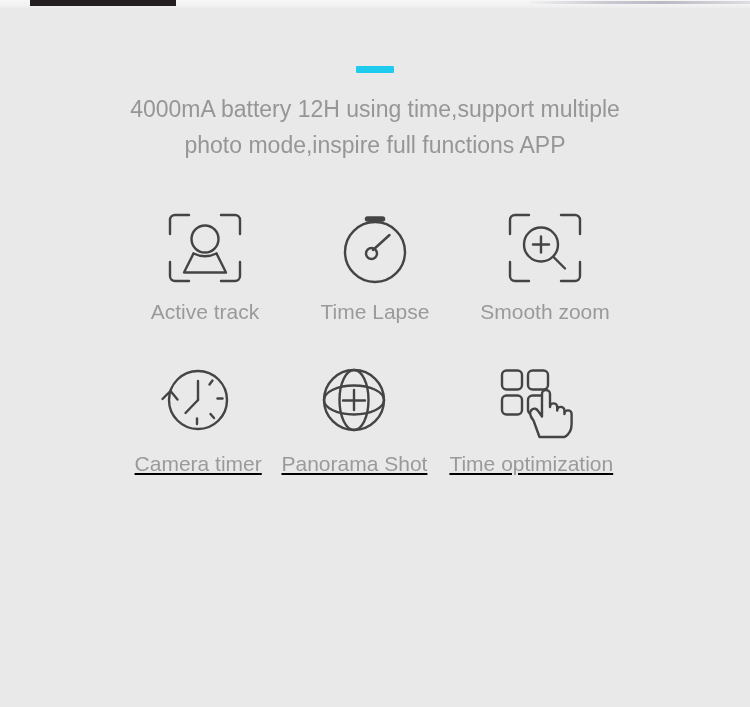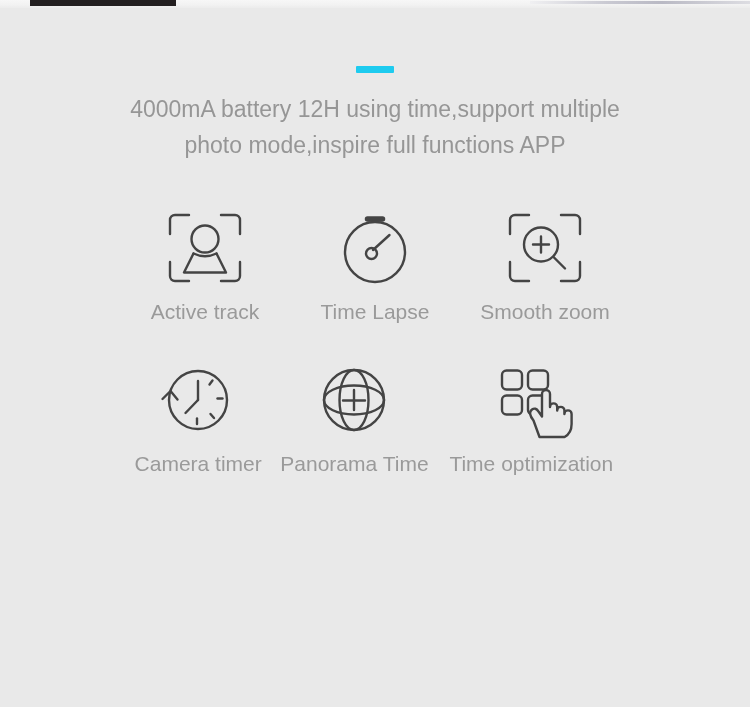--- a/index.html
+++ b/index.html
@@ -100,20 +100,21 @@
     margin-top: 42px;
     padding: 0 120px;
   }
   .feat-row {
     display: flex;
     justify-content: space-between;
     align-items: flex-start;
   }
   .feat-row.row-2 {
     margin-top: 32px;
+    text-decoration: underline;
   }
   .feat {
     width: 190px;
     text-align: center;
   }
   .feat-icon {
     height: 86px;
     display: flex;
     align-items: center;
     justify-content: center;
@@ -238,21 +239,21 @@
 
             <circle cx="42" cy="40" r="30"></circle>
 
             <ellipse cx="42" cy="40" rx="14.5" ry="30"></ellipse>
 
             <ellipse cx="42" cy="40" rx="30" ry="14.5"></ellipse>
 
             <path d="M42 30 V50 M31 40.5 H53"></path>
           </svg>
         </div>
-        <div class="feat-label">Panorama Time</div>
+        <div class="feat-label">Panorama Shot</div>
       </div>
 
       <div class="feat wide">
         <div class="feat-icon">
           <svg width="84" height="80" viewBox="0 0 84 80" fill="none" stroke="#444444" stroke-width="2.4" stroke-linecap="round" stroke-linejoin="round">
 
             <rect x="13" y="10.5" width="20" height="19" rx="4.5"></rect>
             <rect x="39" y="10.5" width="20" height="19" rx="4.5"></rect>
             <rect x="13" y="35.5" width="20" height="19" rx="4.5"></rect>
             <rect x="39" y="35.5" width="20" height="19" rx="4.5"></rect>

